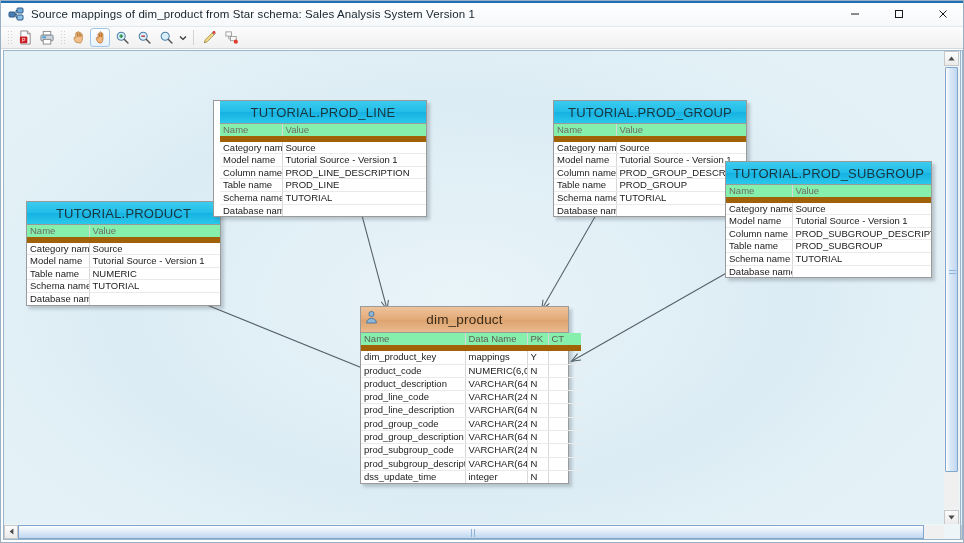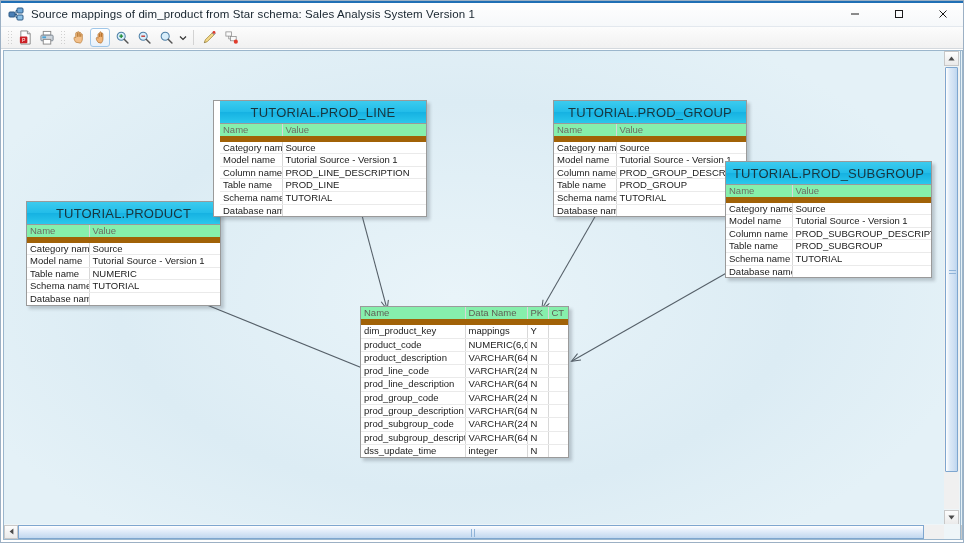--- a/index.html
+++ b/index.html
@@ -481,27 +481,36 @@
                 </tr>
             <tr>
                   <td>Database name</td>
                   <td></td>
                 </tr>
           </tbody>
             </table>
         </div>
 
         <div class="node node-dim" style="left:356px; top:255px; width:209px;">
+          <div class="node-hdr orange">
+            <span class="hdr-person">
+              <svg width="13" height="14" viewBox="0 0 13 14">
+                <circle cx="6.5" cy="4" r="2.6" fill="#8fb5d8" stroke="#3b6e99" stroke-width=".8"></circle>
+                <path d="M1.6 13c0-3 2.2-4.6 4.9-4.6S11.4 10 11.4 13z" fill="#8fb5d8" stroke="#3b6e99" stroke-width=".8"></path>
+              </svg>
+            </span>
+            <span>dim_product</span>
+          </div>
           <table class="grid">
             <tbody>
                 <tr class="hdr">
               <td style="width:104px">Name</td>
               <td style="width:62px">Data Name</td>
               <td style="width:21px">PK</td>
-              <td style="width:20px">CT</td>
+              <td style="width:33px">CT</td>
             </tr>
             <tr>
                   <td>dim_product_key</td>
                   <td>mappings</td>
                   <td>Y</td>
                   <td></td>
                 </tr>
             <tr>
                   <td>product_code</td>
                   <td>NUMERIC(6,0)</td>

